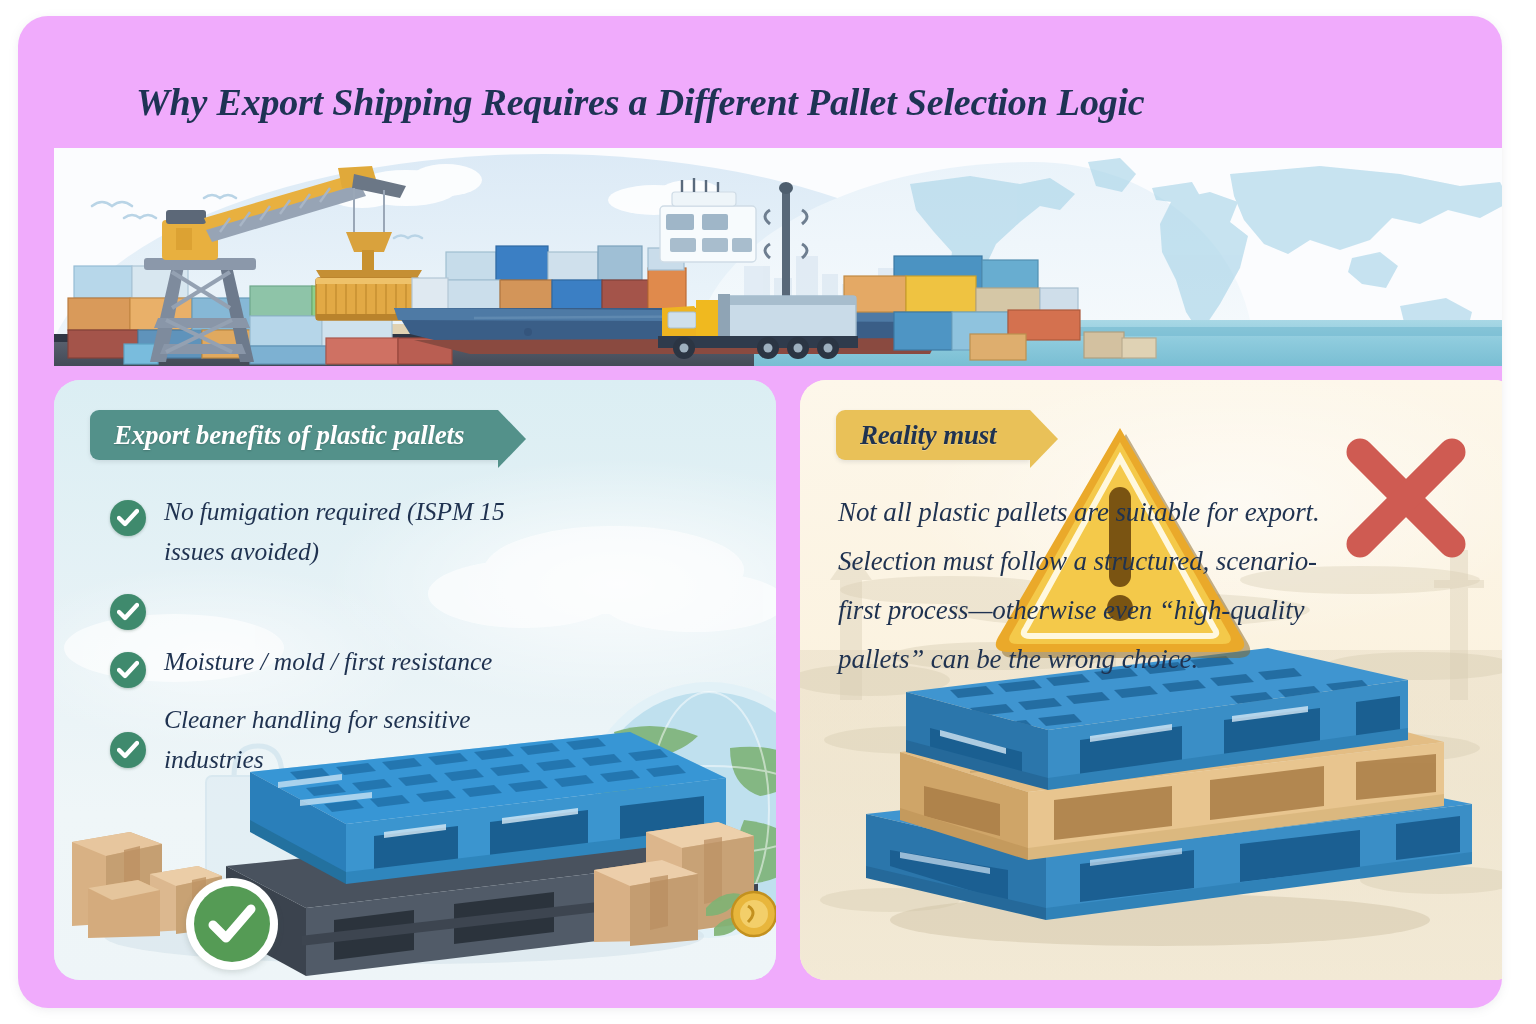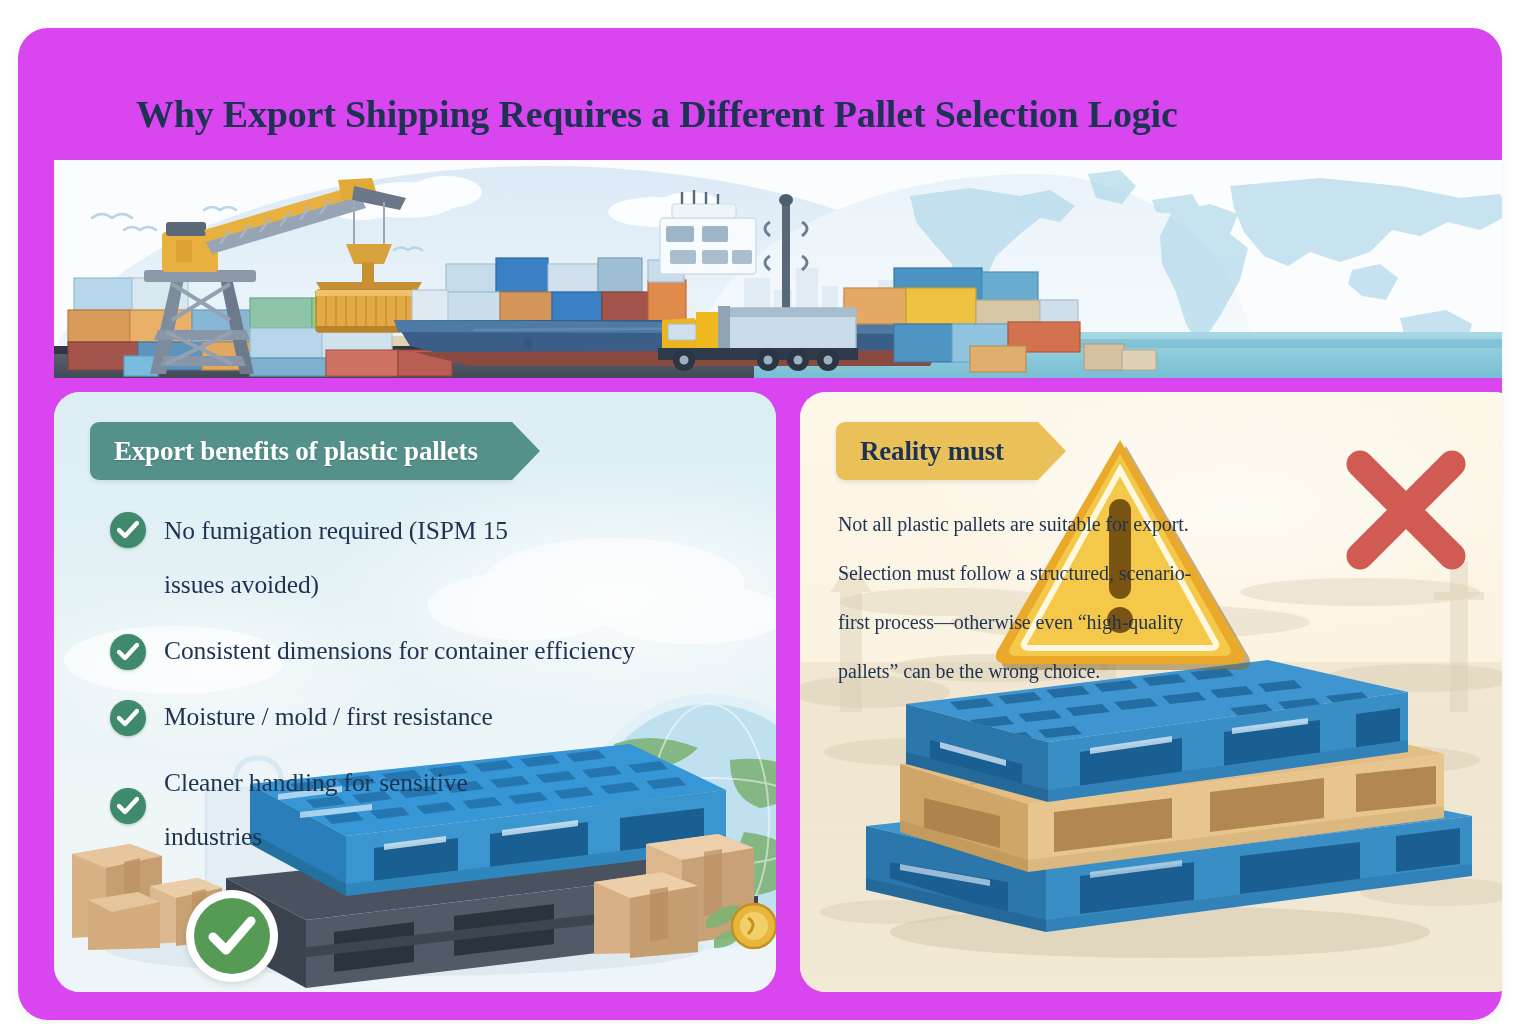--- a/index.html
+++ b/index.html
@@ -6,24 +6,25 @@
   html,body { width:1536px; height:1024px; }
   body {
     background:#ffffff;
     font-family:"Liberation Sans", sans-serif;
     overflow:hidden;
   }
   .stage { position:relative; width:1536px; height:1024px; }
 
   
   .card {
-    position:absolute; left:18px; top:28px; width:1484px; height:992px;
-    background:#d946ef; border-radius:30px;
+    position:absolute; left:18px; top:16px; width:1484px; height:992px;
+    background:#f0abfc; border-radius:30px;
     box-shadow:0 2px 10px rgba(120,125,140,.13);
     overflow:hidden;
+    font-style:italic;
   }
 
   
   .page-title {
     position:absolute; left:118px; top:64px;
     font-size:38px; font-weight:700; letter-spacing:-.2px;
     color:#1e3354; white-space:nowrap;
     font-family:"Liberation Serif", serif;
   }
 
@@ -101,21 +102,21 @@
       radial-gradient(ellipse 460px 200px at 60% 20%, rgba(255,255,255,.55), transparent 70%),
       linear-gradient(180deg,#fdf7ea 0%,#fbf2df 52%,#f7eeda 100%);
   }
   .rp-ground {
     position:absolute; left:0; bottom:0; width:100%; height:330px;
     background:linear-gradient(180deg,rgba(226,214,190,.42) 0%,rgba(233,223,200,.6) 40%,rgba(240,231,211,.7) 100%);
   }
 
   
   .ribbon {
-    position:absolute; left:36px; top:30px; height:58px;
+    position:absolute; left:36px; top:30px; height:50px;
     display:flex; align-items:center;
     padding:0 34px 0 24px;
     font-size:27px; font-weight:700; letter-spacing:-.2px;
     font-family:"Liberation Serif", serif;
     border-radius:9px 0 0 9px;
     box-shadow:0 2px 4px rgba(80,90,100,.14);
   }
   .ribbon::after {
     content:""; position:absolute; right:-28px; top:0;
     border-top:29px solid transparent; border-bottom:29px solid transparent;
@@ -130,31 +131,31 @@
   .bullets { position:absolute; left:40px; top:112px; width:660px; }
   .bullet { position:relative; display:flex; align-items:flex-start; margin-bottom:12px; min-height:46px; }
   .bullet-badge {
     flex:0 0 auto; width:36px; height:36px; margin:10px 18px 0 16px;
     border-radius:50%; background:#3f8a6d;
     box-shadow:0 1px 3px rgba(40,80,60,.3);
     position:relative;
   }
   .bullet-badge svg { position:absolute; left:7px; top:8px; }
   .bullet-text {
-    font-size:25.5px; line-height:54px; color:#1f3250;
+    font-size:25.5px; line-height:40px; color:#1f3250;
     font-family:"Liberation Serif", serif; letter-spacing:-.1px;
     white-space:pre-line;
   }
   .bullet-b1 .bullet-badge { margin-top:8px; }
   .bullet-b4 .bullet-badge { margin-top:32px; }
 
   
   .rp-body {
     position:absolute; left:38px; top:108px; width:632px;
-    font-size:20px; line-height:49px; color:#1f3250;
+    font-size:27px; line-height:49px; color:#1f3250;
     font-family:"Liberation Serif", serif; letter-spacing:-.1px;
     white-space:pre-line;
   }
 
   
   .illus { position:absolute; left:0; top:0; width:100%; height:100%; }
 
   
   .tick-badge {
     position:absolute; left:168px; top:862px; width:92px; height:92px;
@@ -545,21 +546,20 @@
             </span>
             <span class="bullet-text">No fumigation required (ISPM 15
 issues avoided)</span>
           </div>
           <div class="bullet bullet-b2">
             <span class="bullet-badge">
               <svg width="22" height="20" viewBox="0 0 22 20">
                   <path d="M2 10 L8 16 L20 3" stroke="#ffffff" stroke-width="4.4" fill="none" stroke-linecap="round" stroke-linejoin="round"></path>
                 </svg>
             </span>
-            <span class="bullet-text">Consistent dimensions for container efficiency</span>
           </div>
           <div class="bullet bullet-b3">
             <span class="bullet-badge">
               <svg width="22" height="20" viewBox="0 0 22 20">
                   <path d="M2 10 L8 16 L20 3" stroke="#ffffff" stroke-width="4.4" fill="none" stroke-linecap="round" stroke-linejoin="round"></path>
                 </svg>
             </span>
             <span class="bullet-text">Moisture / mold / first resistance</span>
           </div>
           <div class="bullet bullet-b4">

